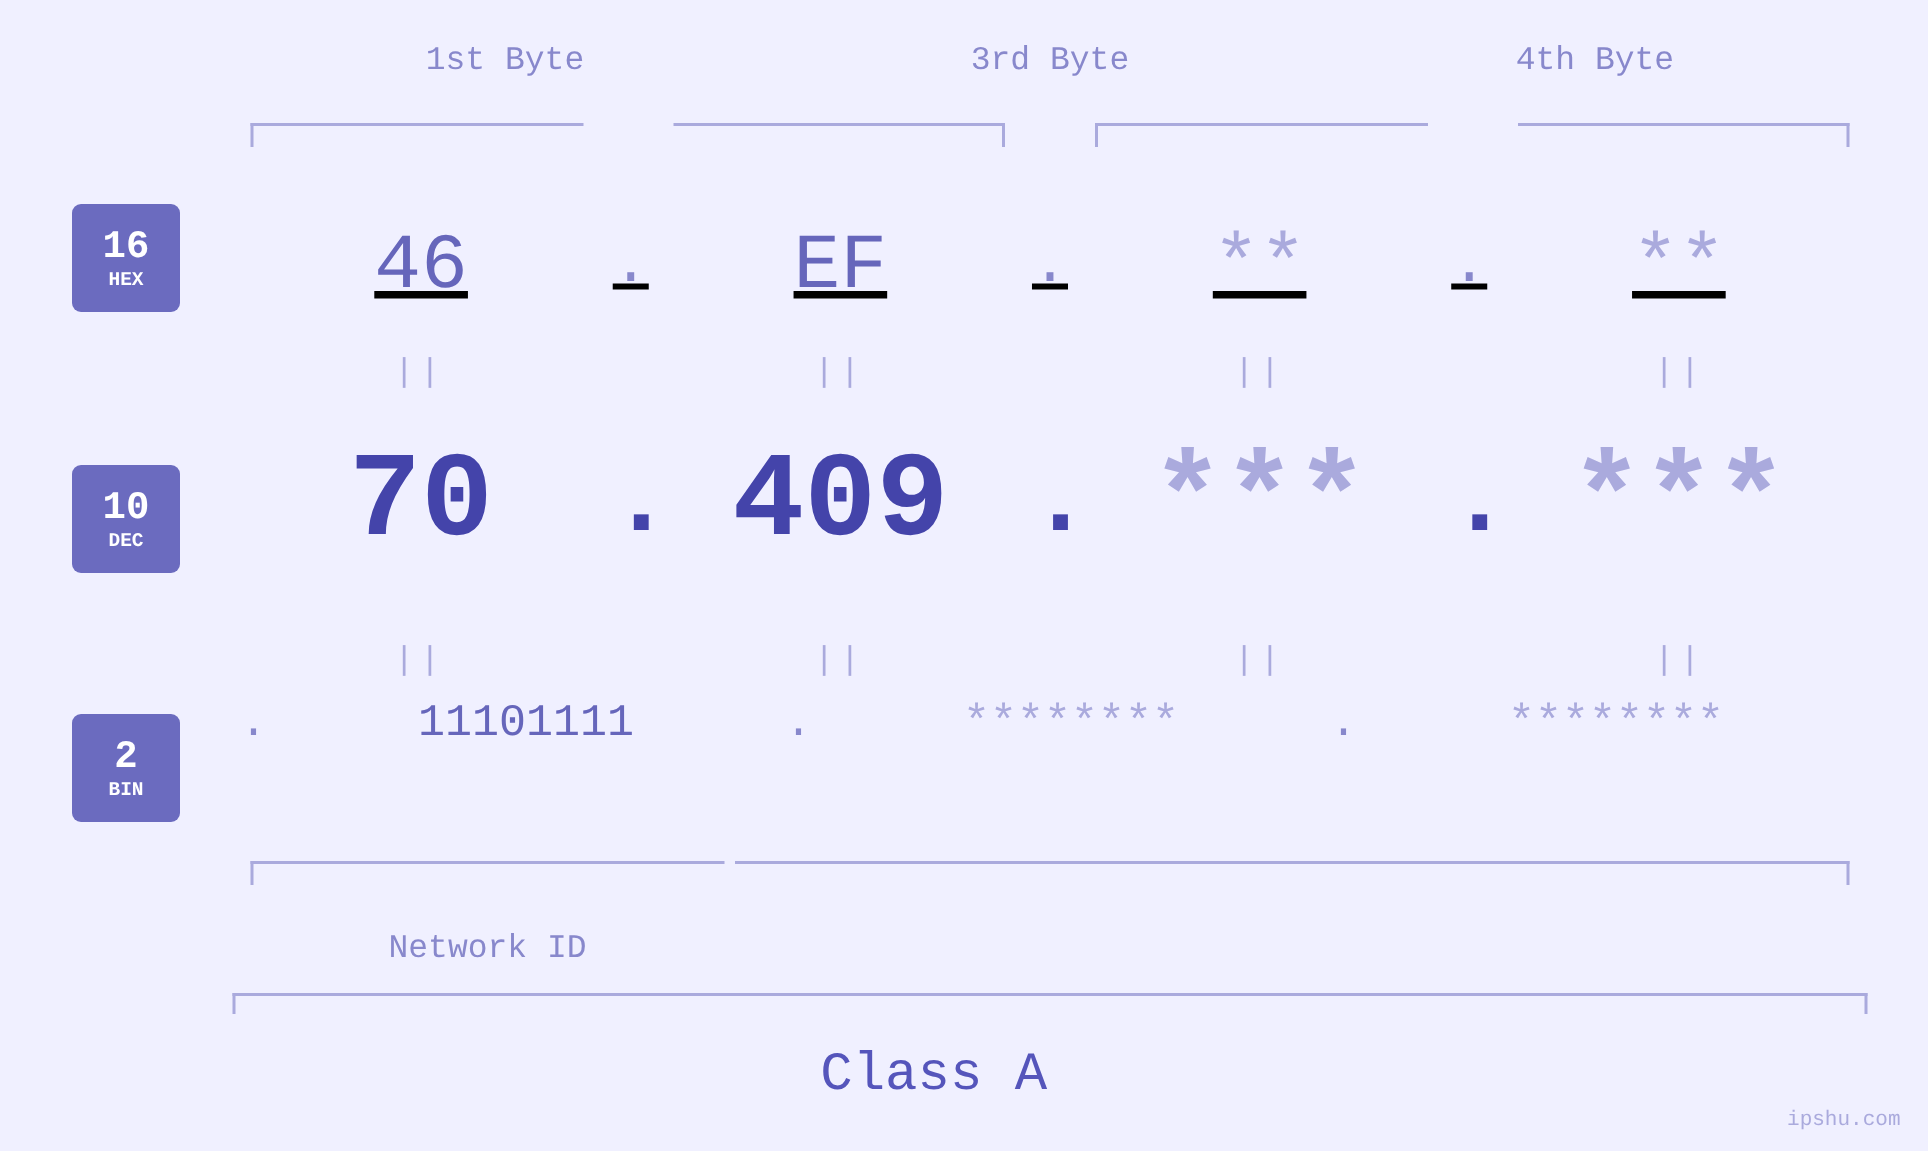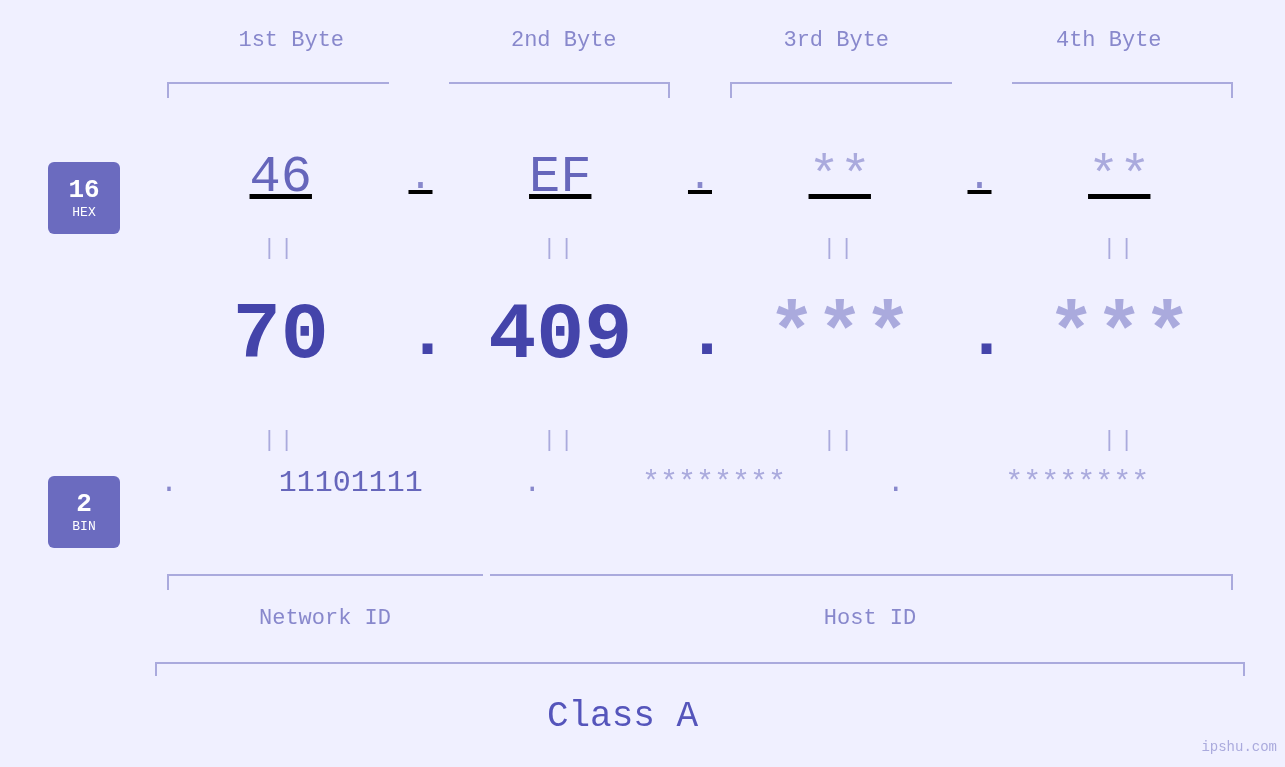--- a/index.html
+++ b/index.html
@@ -35,24 +35,24 @@
       color: white;
       font-family: 'Courier New', Courier, monospace;
     }
     .badge-num {
       font-size: 26px;
       font-weight: bold;
       line-height: 1.1;
     }
     .badge-label {
       font-size: 13px;
-      font-weight: normal;
-    }
-
-    .badge-hex { top: 162px; }
+      font-weight: bold;
+    }
+
+    .badge-hex { top: 136px; }
     .badge-dec { top: 310px; }
     .badge-bin { top: 476px; }
 
     
     .col-headers {
       position: absolute;
       top: 28px;
       left: 155px;
       right: 40px;
       display: flex;
@@ -131,21 +131,21 @@
       display: flex;
     }
 
     .bracket-top {
       top: 82px;
     }
 
     
     .labels-row {
       position: absolute;
-      top: 606px;
+      top: 620px;
       left: 155px;
       right: 40px;
       display: flex;
     }
 
     .network-id-label {
       width: 340px;
       text-align: center;
       color: #8888cc;
       font-family: 'Courier New', Courier, monospace;
@@ -202,21 +202,21 @@
       text-align: center;
       color: #5555bb;
       font-family: 'Courier New', Courier, monospace;
       font-size: 36px;
     }
 
     
     .watermark {
       position: absolute;
       bottom: 12px;
-      right: 8px;
+      right: 18px;
       color: #aaaadd;
       font-family: 'Courier New', Courier, monospace;
       font-size: 14px;
     }
 
     
     .sep {
       width: 28px;
       text-align: center;
       font-family: 'Courier New', Courier, monospace;
@@ -248,21 +248,20 @@
       right: 12px;
     }
   </style>
 </head>
 <body>
 
 <div class="main-container">
 
   <div class="col-headers">
     <div class="col-header">1st Byte</div>
-    <div class="col-header">2nd Byte</div>
     <div class="col-header">3rd Byte</div>
     <div class="col-header">4th Byte</div>
   </div>
 
   <div class="bracket-container bracket-top">
     <div class="col-bracket"></div>
     <div style="width:36px"></div>
     <div class="col-bracket col-bracket-r"></div>
     <div style="width:36px"></div>
     <div class="col-bracket"></div>
@@ -300,20 +299,24 @@
       <div class="eq-group">
           <span class="eq-sign">||</span>
         </div>
       <div class="eq-spacer"></div>
       <div class="eq-group">
           <span class="eq-sign">||</span>
         </div>
     </div>
   </div>
 
+  <div class="badge badge-dec">
+    <span class="badge-num">10</span>
+    <span class="badge-label">DEC</span>
+  </div>
 
   <div class="values-area" style="top:290px;">
     <div class="row-content">
       <div class="byte-val dec-size">70</div>
       <div class="sep" style="color:#4444aa;font-size:70px;font-weight:bold;">.</div>
       <div class="byte-val dec-size">409</div>
       <div class="sep" style="color:#4444aa;font-size:70px;font-weight:bold;">.</div>
       <div class="byte-val dec-size masked">***</div>
       <div class="sep" style="color:#4444aa;font-size:70px;font-weight:bold;">.</div>
       <div class="byte-val dec-size masked">***</div>
@@ -361,21 +364,20 @@
     <div style="position:absolute;top:0;left:12px;width:2px;height:16px;background:#aaaadd;"></div>
   </div>
 
   <div style="position:absolute; top:574px; left:490px; right:40px; height:16px;">
     <div style="position:absolute;top:0;left:0;right:12px;height:2px;background:#aaaadd;"></div>
     <div style="position:absolute;top:0;right:12px;width:2px;height:16px;background:#aaaadd;"></div>
   </div>
 
   <div class="labels-row">
     <div class="network-id-label">Network ID</div>
-    <div class="host-id-label">Host ID</div>
   </div>
 
   <div class="bottom-bracket">
     <div class="bottom-bracket-line"></div>
     <div class="bottom-bracket-left"></div>
     <div class="bottom-bracket-right"></div>
   </div>
 
   <div class="class-label">Class A</div>
 

